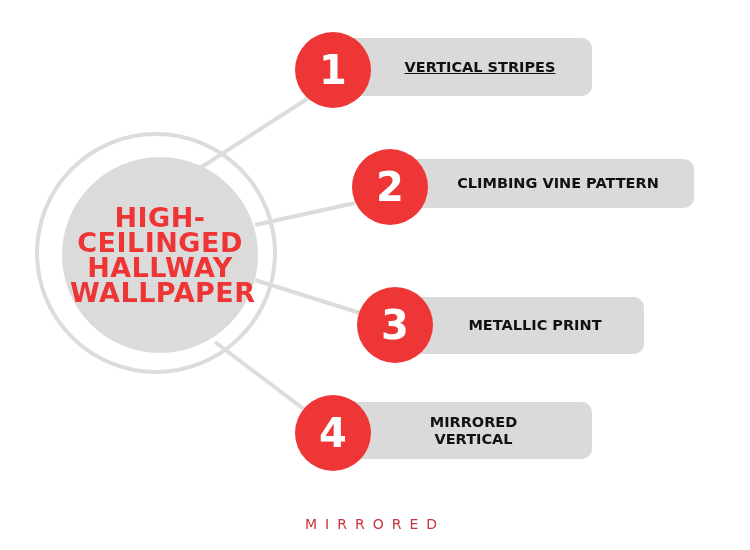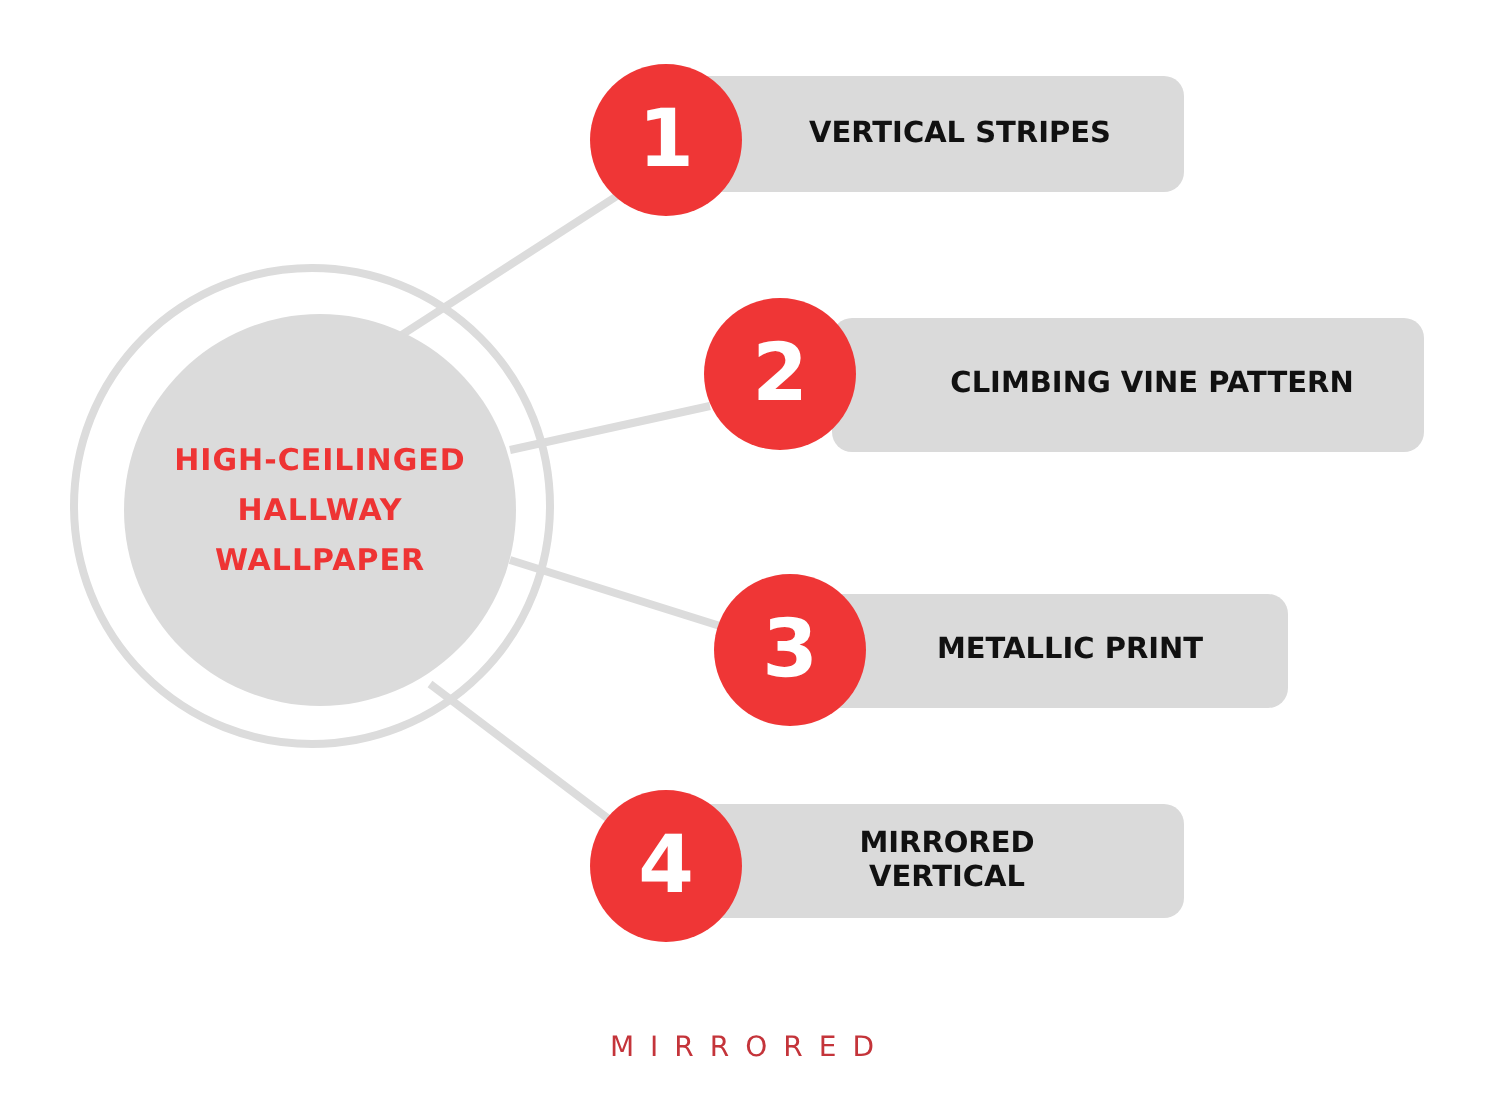--- a/index.html
+++ b/index.html
@@ -3,21 +3,21 @@
 <meta charset="utf-8">
 <style>
   html, body { margin:0; padding:0; }
   body { width:750px; height:550px; background:#ffffff; position:relative; overflow:hidden;
          font-family:"DejaVu Sans", "Liberation Sans", sans-serif; }
   svg.connectors { position:absolute; left:0; top:0; width:750px; height:550px; }
   .hub-ring { position:absolute; left:35px; top:132px; width:242px; height:242px; border:4px solid #dcdcdc;
               border-radius:50%; box-sizing:border-box; }
   .hub { position:absolute; left:62px; top:157px; width:196px; height:196px; border-radius:50%;
          background:#dbdbdb; display:flex; align-items:center; justify-content:center; text-align:center; }
-  .hub-title { color:#ee3434; font-weight:bold; font-size:15px; line-height:25px; width:180px; letter-spacing:0.5px; }
+  .hub-title { color:#ee3434; font-weight:bold; font-size:27px; line-height:25px; width:180px; letter-spacing:0.5px; }
   .item { position:absolute; }
   .pill { position:absolute; background:#dadada; border-radius:10px; display:flex; align-items:center; justify-content:center;
           text-align:center; }
   .pill-label { color:#111; font-weight:bold; font-size:14.5px; line-height:17px; }
   .num { position:absolute; width:76px; height:76px; border-radius:50%; background:#ef3636; color:#fff;
          font-weight:bold; font-size:40px; display:flex; align-items:center; justify-content:center; }
   .brand { position:absolute; left:0; width:750px; top:516px; text-align:center; color:#c4343a; font-size:14px;
            letter-spacing:8px; font-family:"DejaVu Sans", sans-serif; }
 </style>
 </head>
@@ -32,29 +32,29 @@
   </g>
 </svg>
 
 <div class="hub-ring"></div>
 <div class="hub">
   <div class="hub-title">HIGH-CEILINGED HALLWAY WALLPAPER</div>
 </div>
 
 <div class="item">
   <div class="pill" style="left:340px; top:38px; width:252px; height:58px;">
-    <span class="pill-label" style="margin-left:28px;">VERTICAL STRIPES</span>
+    <span class="pill-label" style="margin-left:28px;text-decoration:underline;">VERTICAL STRIPES</span>
   </div>
   <div class="num" style="left:295px; top:32px;">
     <span>1</span>
   </div>
 </div>
 
 <div class="item">
-  <div class="pill" style="left:416px; top:159px; width:296px; height:67px;">
+  <div class="pill" style="left:398px; top:159px; width:296px; height:49px;">
     <span class="pill-label" style="margin-left:24px;">CLIMBING VINE PATTERN</span>
   </div>
   <div class="num" style="left:352px; top:149px;">
     <span>2</span>
   </div>
 </div>
 
 <div class="item">
   <div class="pill" style="left:410px; top:297px; width:234px; height:57px;">
     <span class="pill-label" style="margin-left:16px;">METALLIC PRINT</span>

